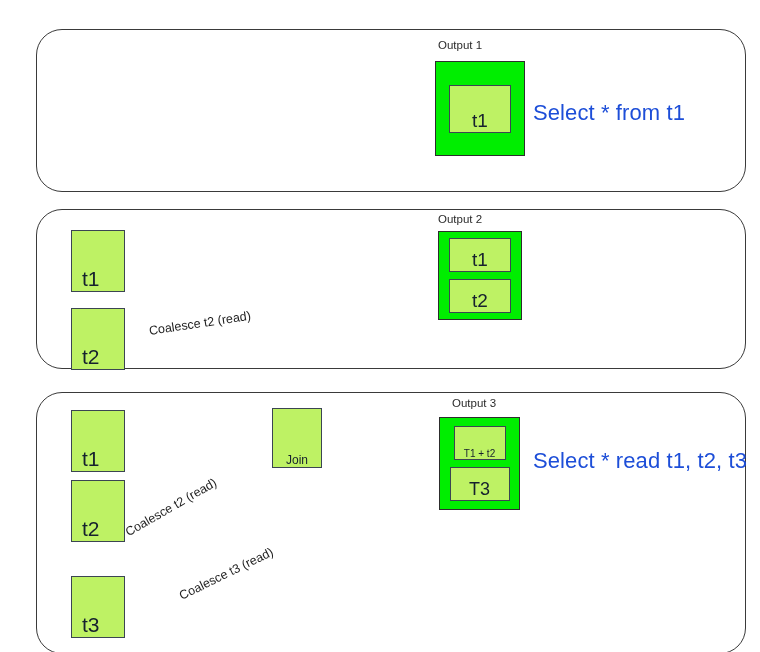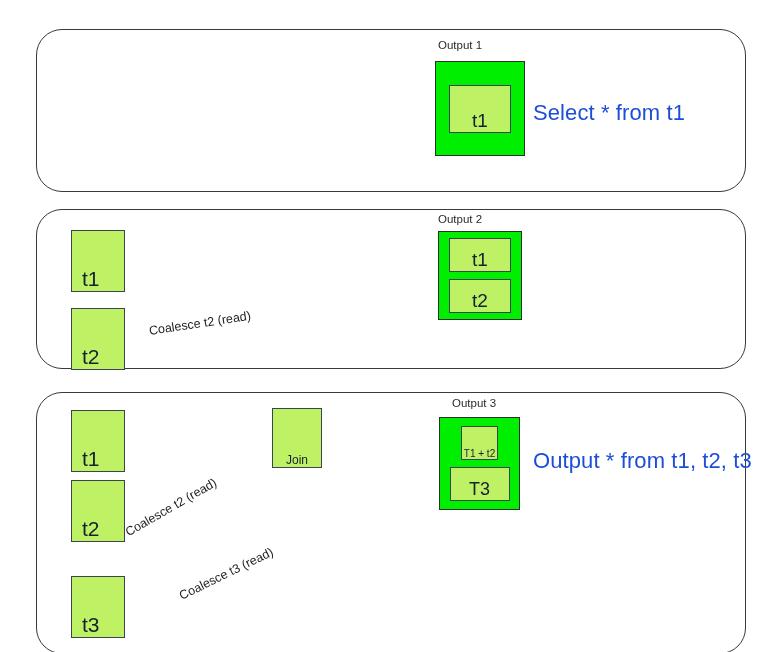--- a/index.html
+++ b/index.html
@@ -168,23 +168,23 @@
     <span>Join</span>
   </div>
 
   <div class="edgelabel" style="left:123px; top:513px; transform: rotate(-30deg);">Coalesce t2 (read)</div>
 
   <div class="edgelabel" style="left:177px; top:576px; transform: rotate(-26deg);">Coalesce t3 (read)</div>
 
   <div class="outlabel" style="left:452px; top:383px;">Output 3</div>
 
   <div class="outgroup" style="left:439px; top:403px; width:81px; height:93px; justify-content:space-evenly;">
-    <div class="tbox" style="width:37px; height:34px; font-size:10px; justify-content:center;">
+    <div class="tbox" style="width:52px; height:34px; font-size:10px; justify-content:center;">
       <span>T1 + t2</span>
     </div>
     <div class="tbox" style="width:60px; height:34px; font-size:18px; justify-content:center;">
       <span>T3</span>
     </div>
   </div>
 
-  <div class="sql" style="left:533px; top:434px;">Output * from t1, t2, t3</div>
+  <div class="sql" style="left:533px; top:434px;">Select * read t1, t2, t3</div>
 
 </div>
 
 </body></html>

